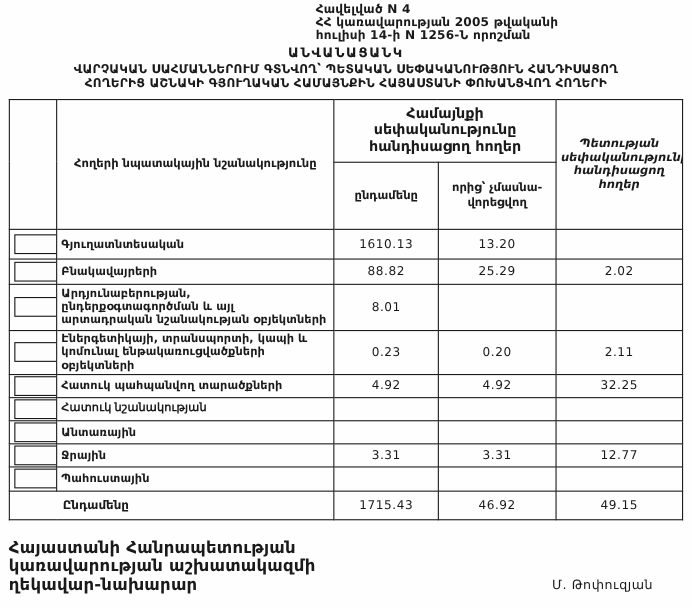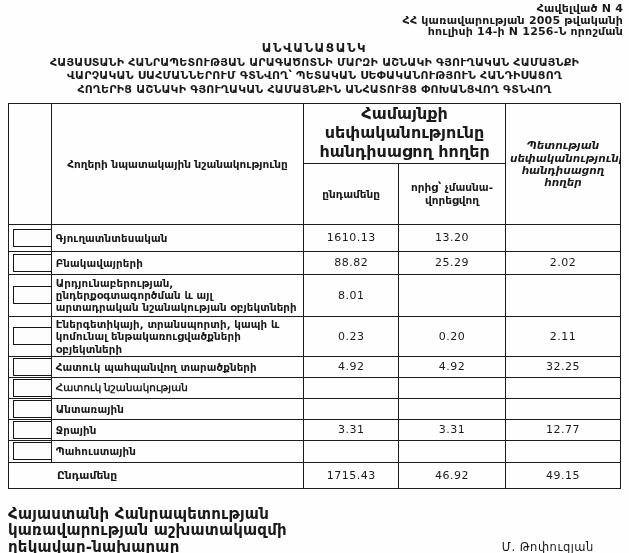--- a/index.html
+++ b/index.html
@@ -7,21 +7,21 @@
     width:629px;height:553px;overflow:hidden;
     background:#fefefe;color:#1a1a1a;
     font-family:"DejaVu Sans",sans-serif;
     -webkit-font-smoothing:none;
   }
   .page{position:relative;width:629px;height:553px;}
 
   
   .annex{
     margin:3px 6px 0 auto;width:336px;
-    text-align:right;font-weight:bold;
+    text-align:left;font-weight:bold;
     font-size:11px;line-height:1.06;letter-spacing:.2px;
   }
 
   
   .doc-title{
     margin-top:3px;text-align:center;
     font-weight:bold;font-size:12px;letter-spacing:1.5px;
   }
   .doc-subtitle{
     margin-top:1px;text-align:center;
@@ -40,21 +40,21 @@
     overflow:hidden;
   }
   table.land th{font-weight:bold;text-align:center;line-height:1.18;}
   .col-sign{width:42px;}
   .col-name{width:248px;}
   .col-total{width:93px;}
   .col-ofwhich{width:105px;}
   .col-state{width:113px;}
   .rot-wrap{height:112px;}
   .pre{white-space:pre-line;}
-  .hdr-group{font-size:16px;}
+  .hdr-group{font-size:13px;}
   .hdr-state{font-style:italic;font-weight:bold;font-size:10.5px;}
   .hdr-sub{font-size:10.5px;}
 
   td.lbl{font-weight:bold;text-align:left;font-size:10.3px;line-height:1.2;letter-spacing:.1px;}
   td.num{text-align:center;font-size:11px;font-weight:normal;letter-spacing:.5px;}
   td.signcell{text-align:center;}
   .signbox{
     width:37px;height:16px;margin:0 auto;
     border:1.6px solid #161616;background:#fdfdfd;
   }
@@ -82,23 +82,22 @@
 
   <div class="annex">
     <div>Հավելված N 4</div>
     <div>ՀՀ կառավարության 2005 թվականի</div>
     <div>հուլիսի 14-ի N 1256-Ն որոշման</div>
   </div>
 
   <div class="doc-title">ԱՆՎԱՆԱՑԱՆԿ</div>
 
   <div class="doc-subtitle">
-    <div>ՀԱՅԱՍՏԱՆԻ ՀԱՆՐԱՊԵՏՈՒԹՅԱՆ ԱՐԱԳԱԾՈՏՆԻ ՄԱՐԶԻ ԱՇՆԱԿԻ ԳՅՈՒՂԱԿԱՆ ՀԱՄԱՅՆՔԻ</div>
     <div>ՎԱՐՉԱԿԱՆ ՍԱՀՄԱՆՆԵՐՈՒՄ ԳՏՆՎՈՂ՝ ՊԵՏԱԿԱՆ ՍԵՓԱԿԱՆՈՒԹՅՈՒՆ ՀԱՆԴԻՍԱՑՈՂ</div>
-    <div>ՀՈՂԵՐԻՑ ԱՇՆԱԿԻ ԳՅՈՒՂԱԿԱՆ ՀԱՄԱՅՆՔԻՆ ԱՆՀԱՏՈՒՅՑ ՓՈԽԱՆՑՎՈՂ ԳՏՆՎՈՂ</div>
+    <div>ՀՈՂԵՐԻՑ ԱՇՆԱԿԻ ԳՅՈՒՂԱԿԱՆ ՀԱՄԱՅՆՔԻՆ ՀԱՅԱՍՏԱՆԻ ՓՈԽԱՆՑՎՈՂ ՀՈՂԵՐԻ</div>
   </div>
 
   <table class="land">
     <colgroup>
       <col class="col-sign">
         <col class="col-name">
         <col class="col-total">
         <col class="col-ofwhich">
         <col class="col-state">
     </colgroup>

